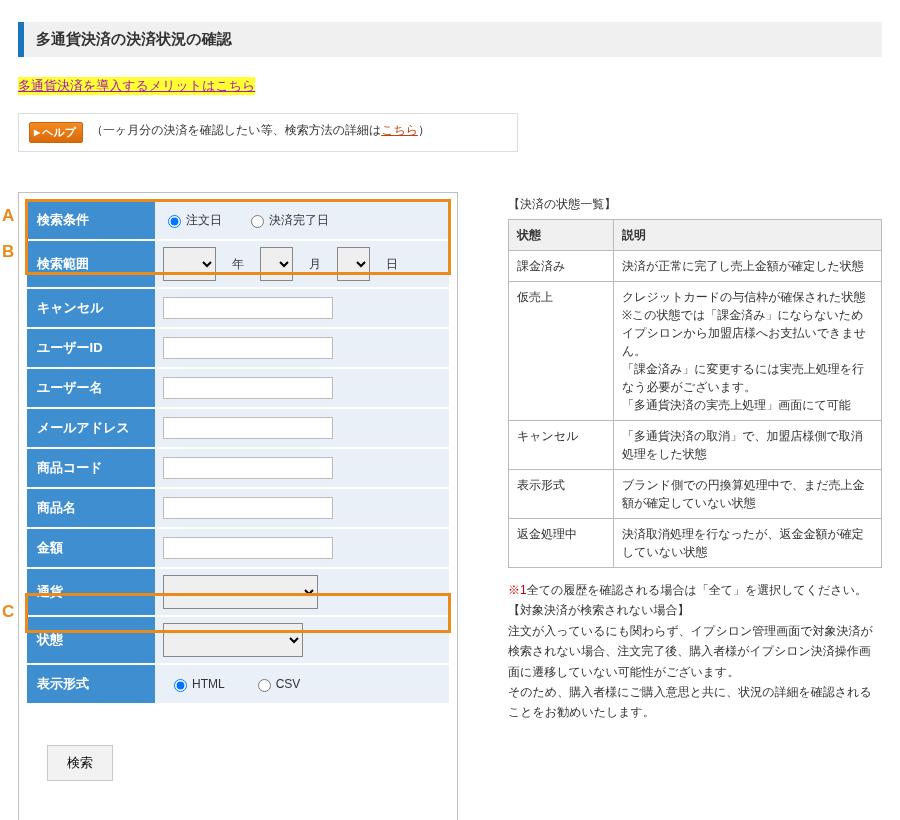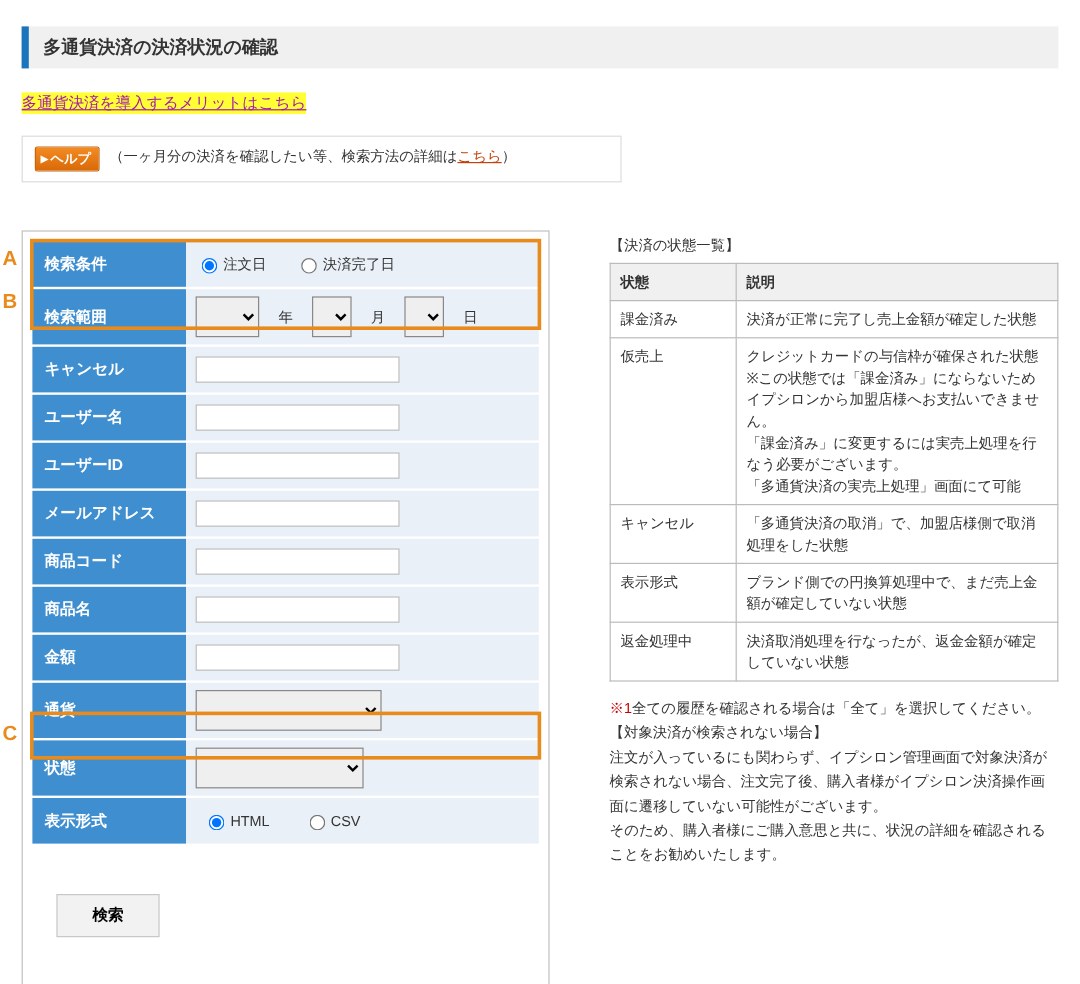--- a/index.html
+++ b/index.html
@@ -106,26 +106,26 @@
     border: 1px solid #888;
     font-size: 12px;
     padding: 16px 2px;
   }
   .form-row .field select.wide { width: 155px; }
   .form-row .field select.status { width: 140px; }
   .form-row .field label { display: inline-flex; align-items: center; gap: 2px; margin-right: 8px; }
   .search-btn {
     margin-top: 40px;
     margin-left: 20px;
-    width: 86px;
+    width: 66px;
     height: 36px;
     background: #f2f2f2;
     border: 1px solid #c8c8c8;
     font-size: 13px;
-    font-weight: bold;
+    font-weight: normal;
     cursor: pointer;
   }
 
   
   .hl {
     position: absolute;
     border: 3px solid #e98b1c;
     pointer-events: none;
   }
   .marker {
@@ -216,28 +216,28 @@
           </div>
 
           <div class="form-row">
             <div class="lbl">キャンセル</div>
             <div class="field">
                 <input type="text" style="">
               </div>
           </div>
 
           <div class="form-row">
+            <div class="lbl">ユーザーID</div>
+            <div class="field">
+                <input type="text" style="">
+              </div>
+          </div>
+
+          <div class="form-row">
             <div class="lbl">ユーザー名</div>
-            <div class="field">
-                <input type="text" style="">
-              </div>
-          </div>
-
-          <div class="form-row">
-            <div class="lbl">ユーザーID</div>
             <div class="field">
                 <input type="text" style="">
               </div>
           </div>
 
           <div class="form-row">
             <div class="lbl">メールアドレス</div>
             <div class="field">
                 <input type="text" style="">
               </div>

